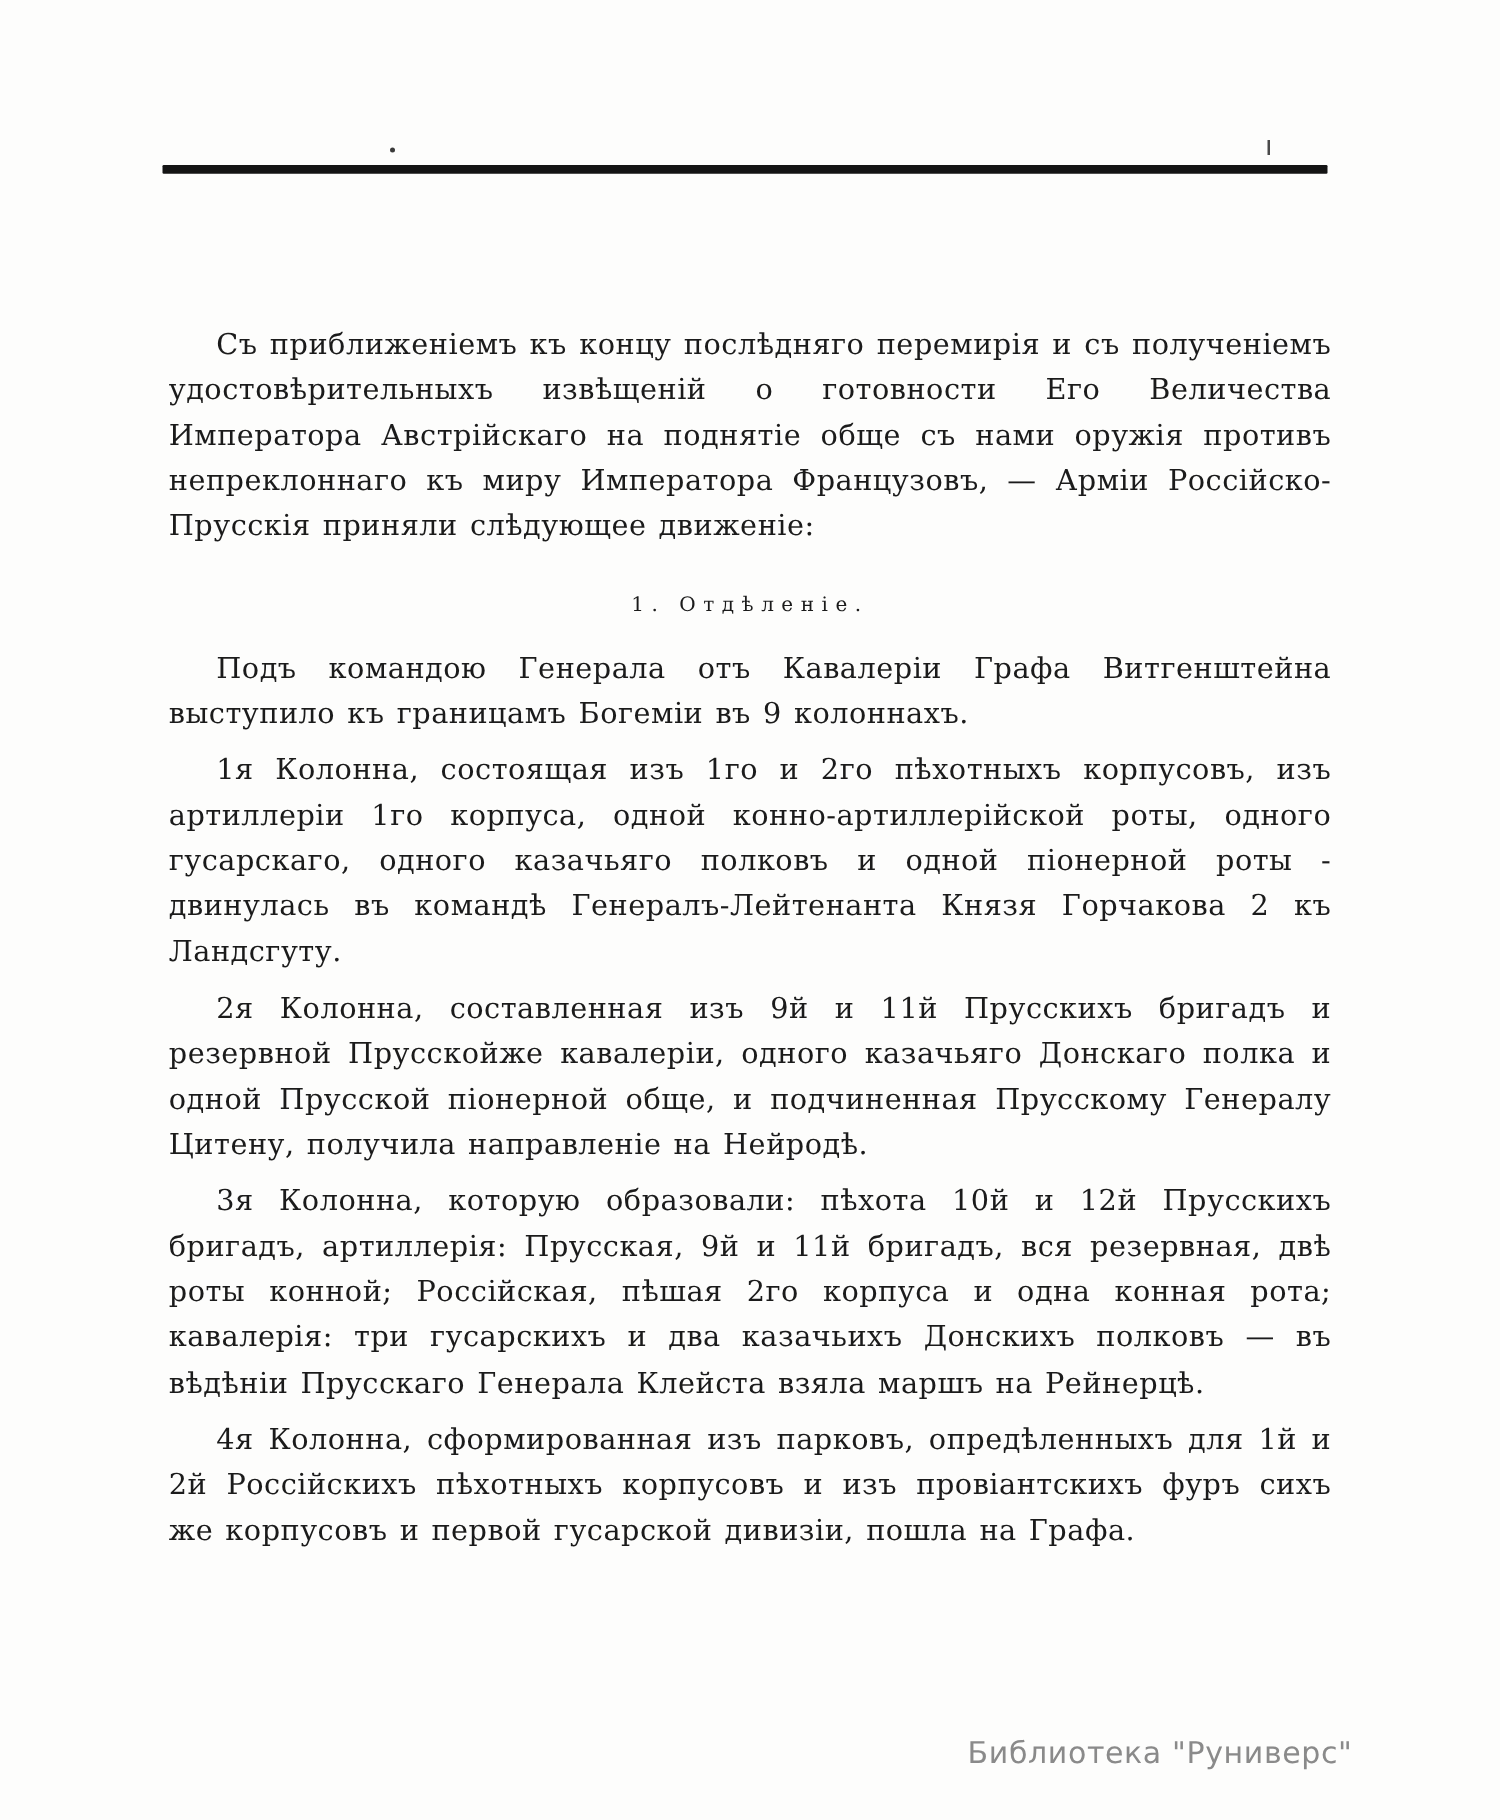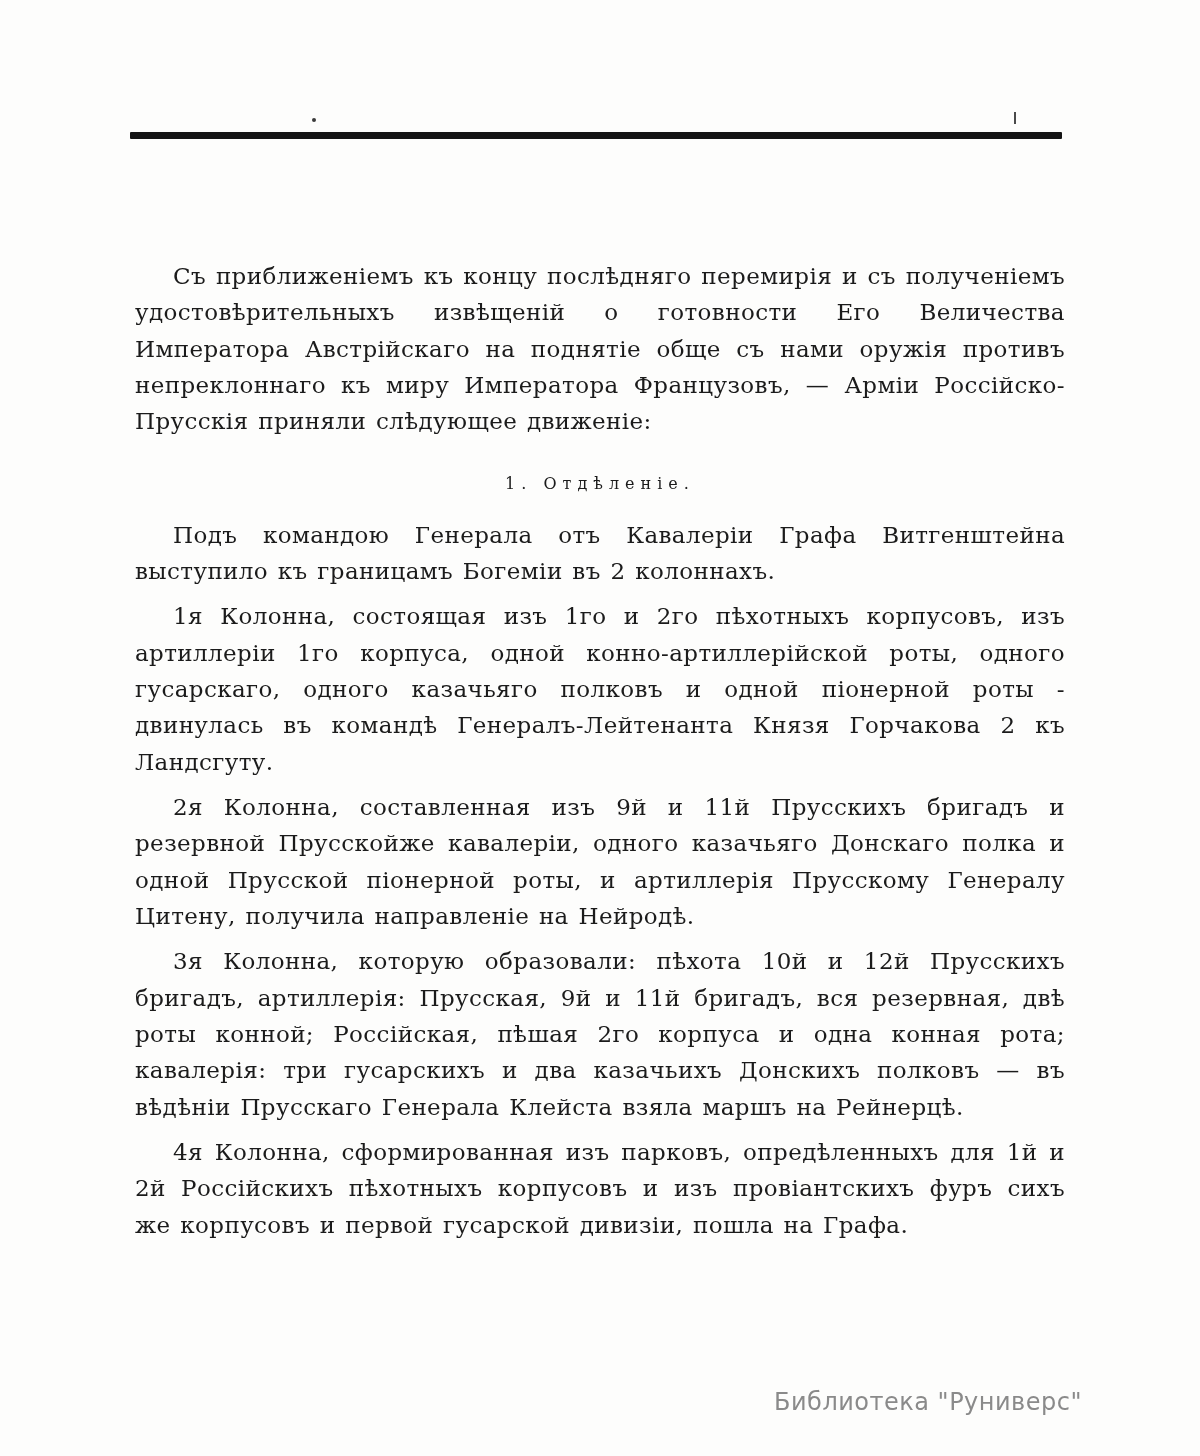--- a/index.html
+++ b/index.html
@@ -83,23 +83,23 @@
   <div class="artifact-dot"></div>
   <div class="artifact-tick"></div>
   <div class="top-rule"></div>
 
   <div class="content">
 
     <p class="para">Съ приближеніемъ къ концу послѣдняго перемирія и съ полученіемъ удостовѣрительныхъ извѣщеній о готовности Его Величества Императора Австрійскаго на поднятіе обще съ нами оружія противъ непреклоннаго къ миру Императора Французовъ, — Арміи Россійско-Прусскія приняли слѣдующее движеніе:</p>
 
     <h2 class="section-heading">1. Отдѣленіе.</h2>
 
-    <p class="para">Подъ командою Генерала отъ Кавалеріи Графа Витгенштейна выступило къ границамъ Богеміи въ 2 колоннахъ.</p>
+    <p class="para">Подъ командою Генерала отъ Кавалеріи Графа Витгенштейна выступило къ границамъ Богеміи въ 9 колоннахъ.</p>
     <p class="para">1я Колонна, состоящая изъ 1го и 2го пѣхотныхъ корпусовъ, изъ артиллеріи 1го корпуса, одной конно-артиллерійской роты, одного гусарскаго, одного казачьяго полковъ и одной піонерной роты - двинулась въ командѣ Генералъ-Лейтенанта Князя Горчакова 2 къ Ландсгуту.</p>
-    <p class="para">2я Колонна, составленная изъ 9й и 11й Прусскихъ бригадъ и резервной Прусскойже кавалеріи, одного казачьяго Донскаго полка и одной Прусской піонерной роты, и артиллерія Прусскому Генералу Цитену, получила направленіе на Нейродѣ.</p>
+    <p class="para">2я Колонна, составленная изъ 9й и 11й Прусскихъ бригадъ и резервной Прусскойже кавалеріи, одного казачьяго Донскаго полка и одной Прусской піонерной обще, и подчиненная Прусскому Генералу Цитену, получила направленіе на Нейродѣ.</p>
     <p class="para">3я Колонна, которую образовали: пѣхота 10й и 12й Прусскихъ бригадъ, артиллерія: Прусская, 9й и 11й бригадъ, вся резервная, двѣ роты конной; Россійская, пѣшая 2го корпуса и одна конная рота; кавалерія: три гусарскихъ и два казачьихъ Донскихъ полковъ — въ вѣдѣніи Прусскаго Генерала Клейста взяла маршъ на Рейнерцѣ.</p>
     <p class="para">4я Колонна, сформированная изъ парковъ, опредѣленныхъ для 1й и 2й Россійскихъ пѣхотныхъ корпусовъ и изъ провіантскихъ фуръ сихъ же корпусовъ и первой гусарской дивизіи, пошла на Графа.</p>
 
 
 
   </div>
 
   <div class="watermark">Библиотека "Руниверс"</div>
 
 </div>

